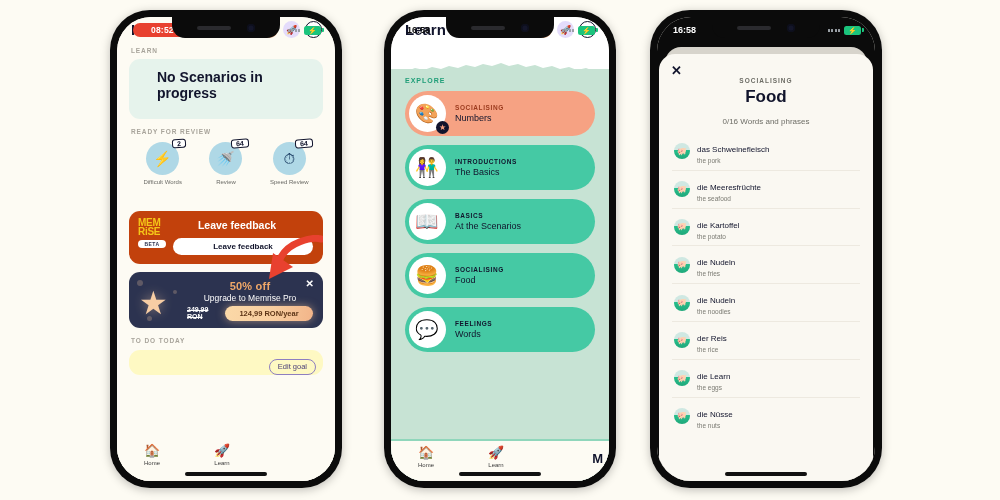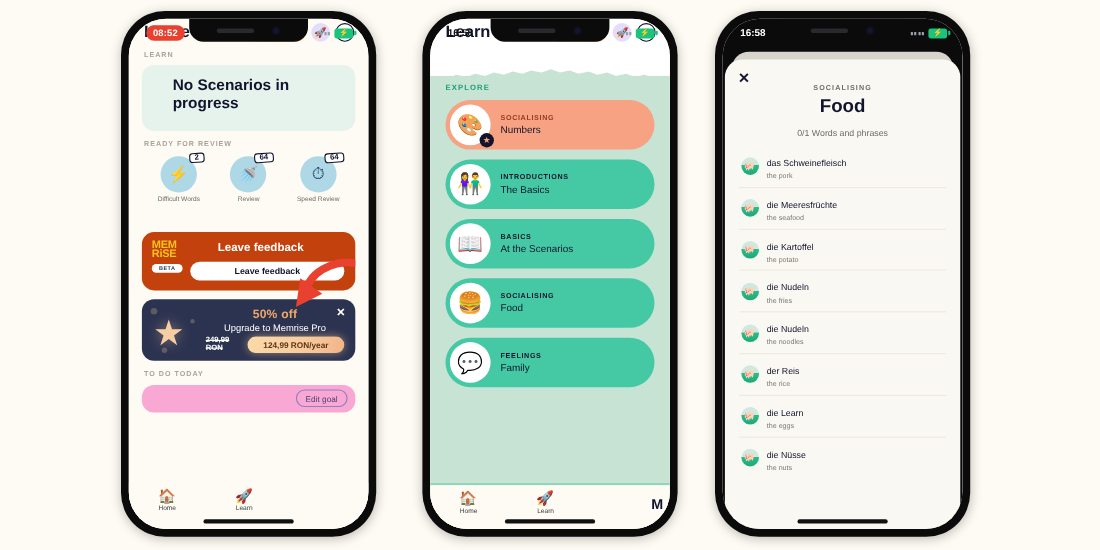--- a/index.html
+++ b/index.html
@@ -46,21 +46,21 @@
   
   .statusbar {
     position: relative; z-index: 30;
     height: 24px; display: flex; align-items: center;
     justify-content: space-between; padding: 2px 14px 0 16px;
     font-size: 9px; font-weight: bold; color: #111;
   }
   .statusbar.dark-bg { color: #fff; }
   .time-pill {
     background: #E8412F; color: #fff; font-size: 8.5px; font-weight: bold;
-    padding: 2px 6px; border-radius: 7px; letter-spacing: .2px;
+    padding: 2px 18px; border-radius: 7px; letter-spacing: .2px;
   }
   .status-right { display: flex; align-items: center; gap: 4px; }
   .sig { display: flex; gap: 1.4px; align-items: flex-end; }
   .sig i { display: block; width: 2px; background: #9aa0a6; border-radius: .5px; }
   .sig i:nth-child(1){height:3px}.sig i:nth-child(2){height:3px}
   .sig i:nth-child(3){height:3px}.sig i:nth-child(4){height:3px}
   .batt {
     width: 17px; height: 9px; border-radius: 2.5px; background: #1BC47D;
     position: relative; display: flex; align-items: center; justify-content: center;
   }
@@ -154,22 +154,22 @@
   .old-price { font-size:7px; font-weight:bold; color:#fff; text-decoration: line-through;
     width:34px; text-align:left; line-height:1.05; }
   .new-price {
     flex:1; background: linear-gradient(100deg,#FBD9A8,#F8CD9E 55%,#F2B489);
     border-radius:9px; padding:3px 0; font-size:7.5px; font-weight:bold; color:#5C3416;
     text-align:center; box-shadow: 0 0 8px rgba(250,200,150,.55);
   }
   .promo-close { position:absolute; right:9px; top:6px; color:#fff; font-size:10px; font-weight:bold; }
 
   .goal-bar {
-    margin: 1px 12px 0; background:#f9a8d4; border-radius:11px; height:25px;
-    display:flex; align-items:center; justify-content:flex-end; padding-right:7px;
+    margin: 1px 12px 0; background:#fef9c3; border-radius:11px; height:25px;
+    display:flex; align-items:flex-end; justify-content:flex-end; padding-right:7px;
   }
   .edit-goal {
     border:1px solid #8E7FC0; border-radius:9px; padding:2.5px 8px;
     font-size:7.5px; color:#4A3F78; background:transparent;
   }
 
   .tabbar {
     position:absolute; bottom:0; left:0; right:0; height:42px;
     background:#FDFBF3; display:flex; align-items:flex-start; padding-top:5px;
     justify-content: flex-start;
@@ -434,21 +434,21 @@
               <div>
                 <div class="topic-cat">SOCIALISING</div>
                 <div class="topic-name">Food</div>
               </div>
             </div>
 
             <div class="topic green">
               <div class="topic-ic">💬</div>
               <div>
                 <div class="topic-cat">FEELINGS</div>
-                <div class="topic-name">Family</div>
+                <div class="topic-name">Words</div>
               </div>
             </div>
           </div>
         </div>
 
         <div class="p2-tabbar">
           <div class="tab">
             <div class="ic">🏠</div>
             <div class="tl">Home</div>
           </div>
@@ -486,21 +486,21 @@
               </span>
           </span>
         </div>
 
         <div class="sheet-back"></div>
 
         <div class="sheet">
           <span class="p3-close">✕</span>
           <div class="p3-cat">SOCIALISING</div>
           <div class="p3-title">Food</div>
-          <div class="p3-count">0/1 Words and phrases</div>
+          <div class="p3-count">0/16 Words and phrases</div>
 
           <div class="word-list">
             <div class="word-row">
               <span class="word-ic">🐖</span>
               <span>
                 <span class="word-de">das Schweinefleisch</span>
                 <span class="word-en" style="display:block">the pork</span>
               </span>
             </div>
             <div class="word-row">

